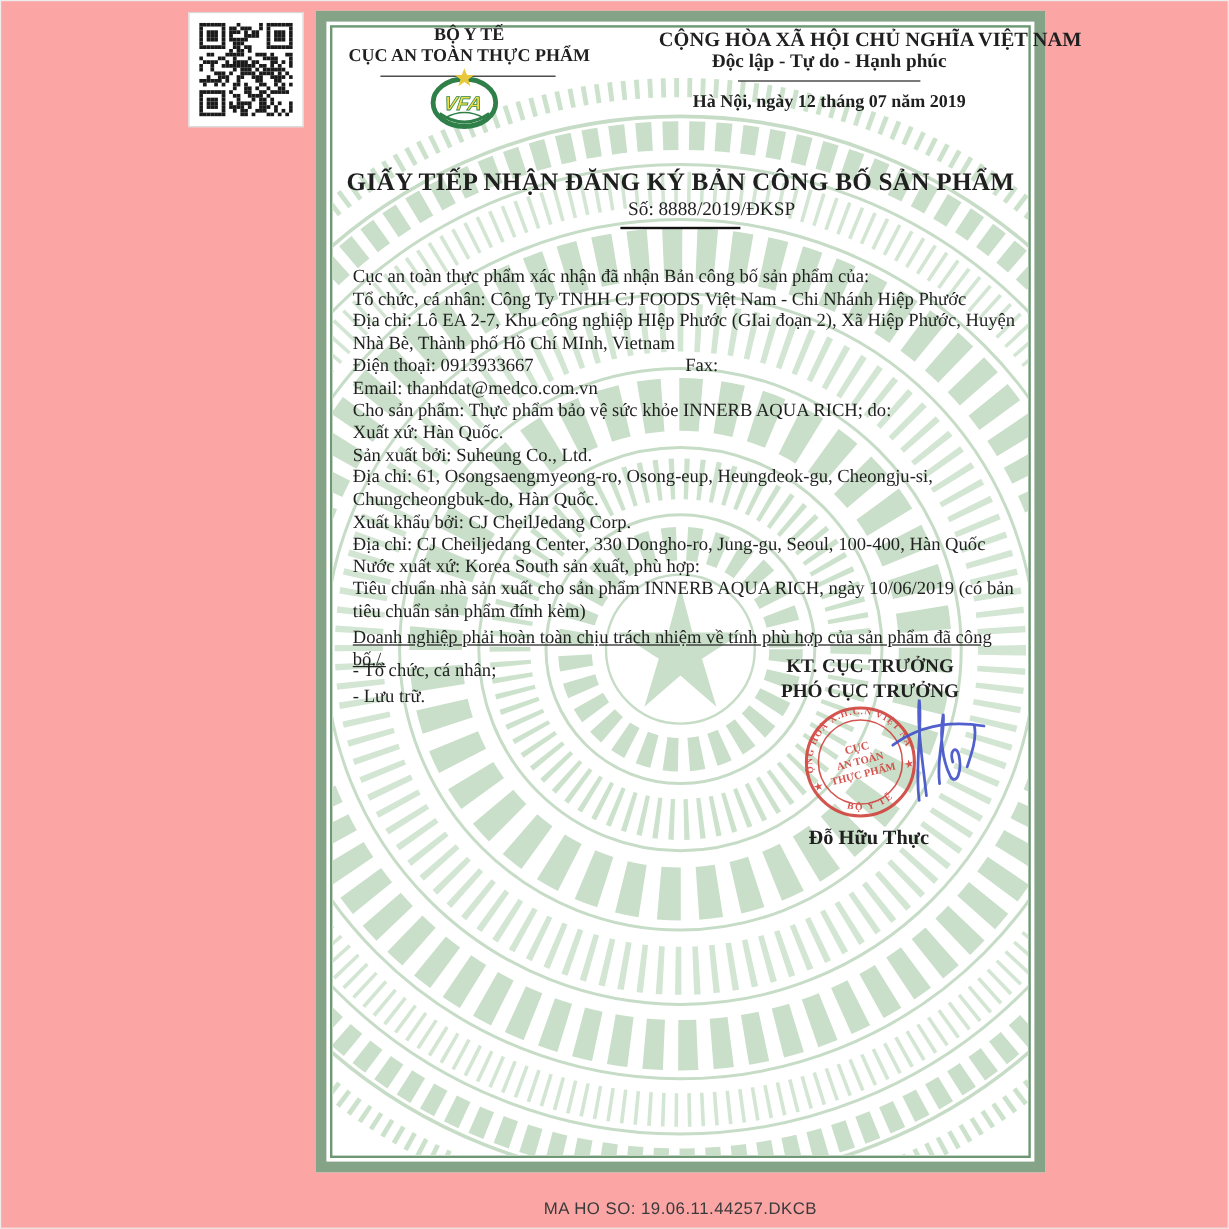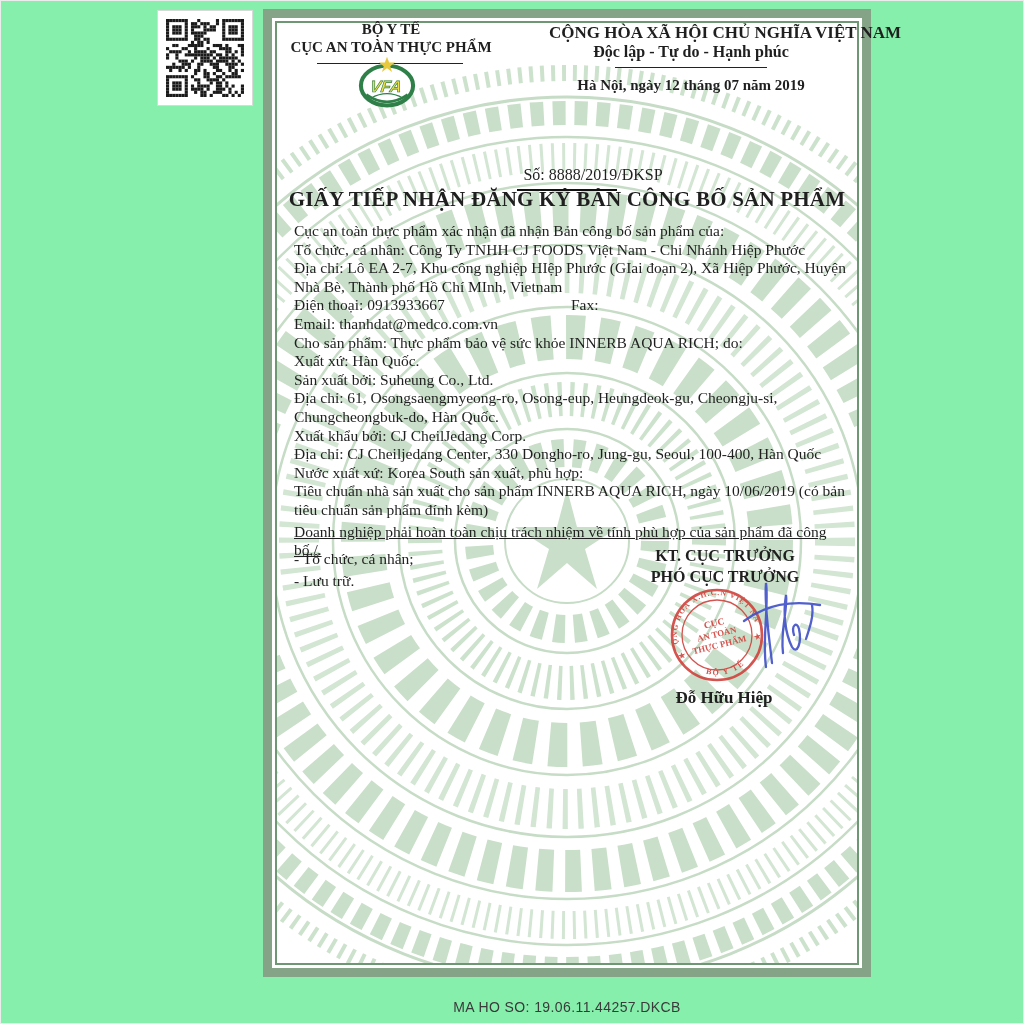--- a/index.html
+++ b/index.html
@@ -1,16 +1,16 @@
 <!DOCTYPE html>
 <html><head>
 <meta charset="utf-8">
 <style>
   html,body{margin:0;padding:0;background:#ffffff;}
-  .page{position:relative;width:1024px;height:1024px;background:#86efac;overflow:hidden;
+  .page{position:relative;width:1024px;height:1024px;background:#fca5a5;overflow:hidden;
         font-family:"Liberation Serif",serif;color:#1f1f1f;box-sizing:border-box;border:1px solid #ececec;}
 
   
   .qr-card{position:absolute;left:156px;top:9px;width:94px;height:94px;background:#fff;
            border:1px solid #d9d9d9;display:flex;align-items:center;justify-content:center;}
 
   
   .frame{position:absolute;left:262px;top:8px;width:608px;height:968px;
          border:9px solid #84a387;box-sizing:border-box;background:#fff;}
   .frame-inner{position:absolute;inset:3px;border:2px solid #6d9873;overflow:hidden;}
@@ -24,21 +24,21 @@
   .hl1{left:284px;top:20px;width:212px;font-size:15px;}
   .hl2{left:254px;top:38px;width:272px;font-size:15px;white-space:nowrap;}
   .hrule-left{left:316px;top:62px;width:146px;height:0;border-top:1.5px solid #222;}
   .logo{left:350px;top:52px;width:72px;height:58px;z-index:4;}
 
   .hr1{left:548px;top:22px;width:284px;font-size:17px;white-space:nowrap;}
   .hr2{left:548px;top:42px;width:284px;font-size:16px;}
   .hrule-right{left:614px;top:66px;width:152px;height:0;border-top:1.5px solid #222;}
   .hdate{left:548px;top:76px;width:284px;font-size:15px;}
 
-  .title-main{left:274px;top:138px;width:584px;font-size:21px;letter-spacing:.2px;margin-top:48px;}
+  .title-main{left:274px;top:138px;width:584px;font-size:21px;letter-spacing:.2px;}
   .title-num{left:274px;top:165px;width:636px;font-size:16px;}
   .title-rule{left:516px;top:188px;width:100px;height:0;border-top:2px solid #111;}
 
   .body-block{left:293px;top:221px;width:562px;font-size:15.5px;line-height:18.6px;}
   .body-line{position:relative;}
   .body-line.gap{margin-top:3px;text-decoration:underline;}
   .fax{position:absolute;left:277px;top:0;}
 
   .noinhan{left:293px;top:547px;width:240px;font-size:15.5px;line-height:22px;}
   .kt{left:604px;top:544px;width:240px;font-size:16px;line-height:21px;}
@@ -484,17 +484,17 @@
 
   <svg class="abs signature" viewBox="0 0 95 105">
     <g fill="none" stroke="#4353c9" stroke-width="2.3" stroke-linecap="round" opacity="0.92">
       <path d="M 30 92 C 26 64 33 30 30 8 C 28 30 33 60 36 88"></path>
       <path d="M 47 78 C 44 56 52 34 50 20 C 47 38 49 58 56 72 C 61 80 66 68 63 54 C 61 46 55 50 58 60"></path>
       <path d="M 8 46 C 24 34 48 24 84 30"></path>
       <path d="M 70 64 C 74 52 78 40 76 30"></path>
     </g>
   </svg>
 
-  <div class="abs ctr b signer">Đỗ Hữu Hiệp</div>
+  <div class="abs ctr b signer">Đỗ Hữu Thực</div>
 
   <div class="abs ctr bottom-code">MA HO SO: 19.06.11.44257.DKCB</div>
 
 </div>
 
 </body></html>

